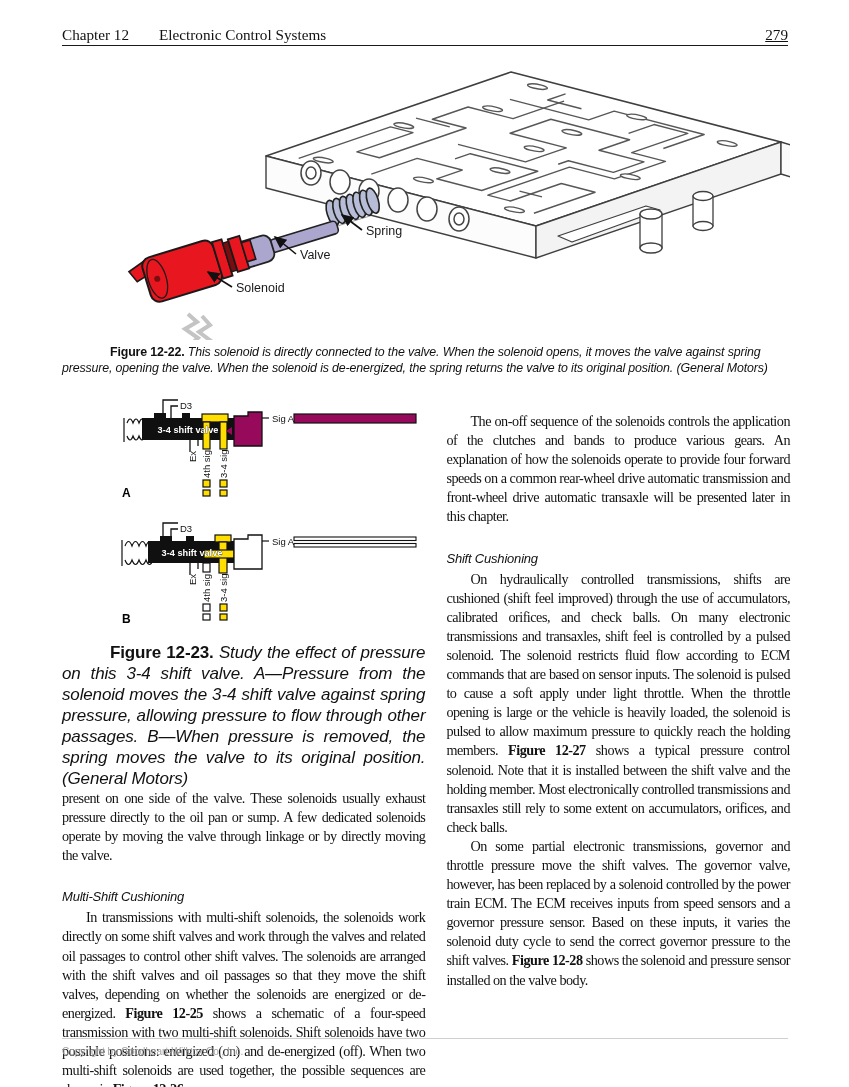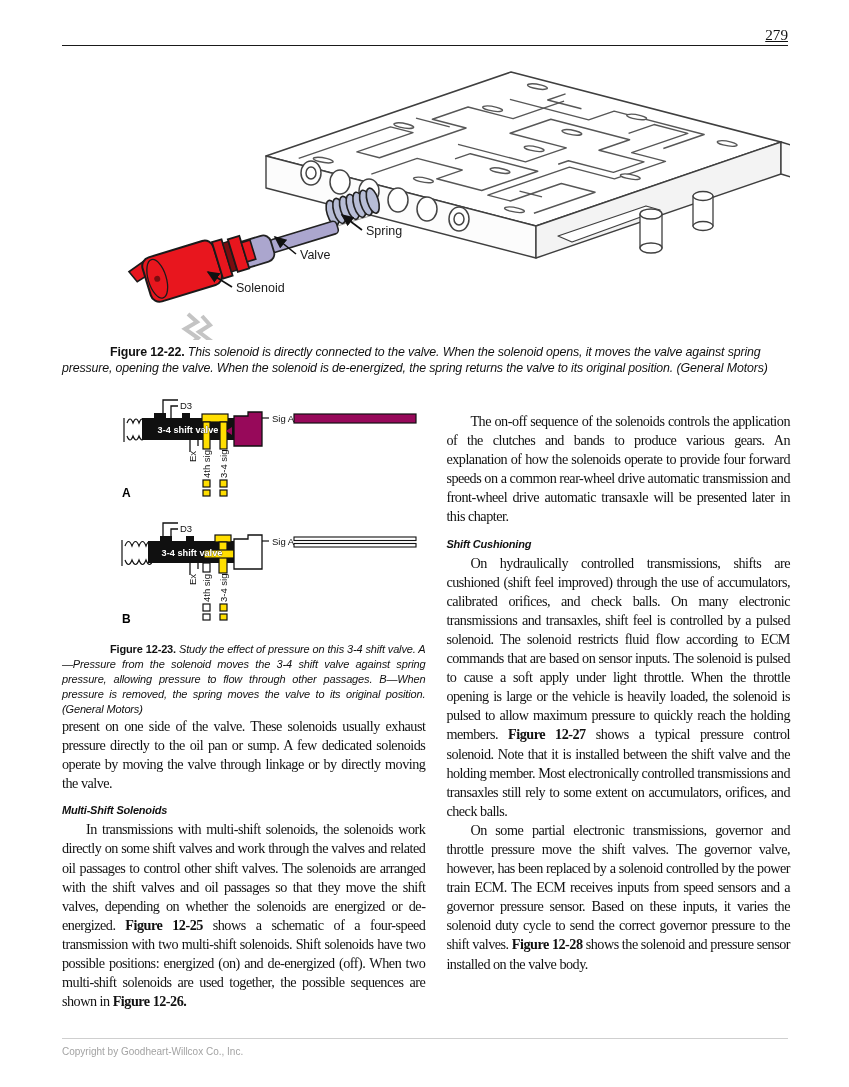--- a/index.html
+++ b/index.html
@@ -16,25 +16,25 @@
   .cap22{position:absolute;left:62px;top:344px;width:728px;font-family:"Liberation Sans",sans-serif;
          font-size:12.4px;line-height:16.2px;letter-spacing:-0.15px;}
   .caplab{font-weight:bold;font-style:normal;padding-left:48px;}
   .capsentence{font-style:italic;}
   
   .columns{position:absolute;left:62px;top:390px;width:728px;display:flex;gap:21px;}
   .colL{width:367px;}
   .colR{width:347px;padding-top:22px;}
   p.body{margin:0;font-size:14.2px;line-height:19.1px;text-align:justify;letter-spacing:-0.5px;}
   p.ind{text-indent:24px;}
-  .subhead{font-family:"Liberation Sans",sans-serif;font-weight:bold;font-style:italic;
-           font-size:11px;margin:11px 0 4px 0;letter-spacing:-0.2px;}
+  .subhead{font-family:"Liberation Sans",sans-serif;font-weight:normal;font-style:italic;
+           font-size:13px;margin:24px 0 4px 0;letter-spacing:-0.2px;}
   .bluehead{font-family:"Liberation Sans",sans-serif;font-weight:bold;font-size:18.5px;
             color:var(--heading_blue,#1b75bc);margin:13px 0 7px 0;letter-spacing:-0.2px;}
-  .cap23{font-family:"Liberation Sans",sans-serif;font-size:11px;line-height:15px;
+  .cap23{font-family:"Liberation Sans",sans-serif;font-size:17px;line-height:21px;
          letter-spacing:-0.15px;text-align:justify;margin-top:10px;}
   .figA{display:block;margin:2px 0 0 52px;}
   .figB{display:block;margin:12px 0 0 52px;}
   .mt{margin-top:7px;}
   
   .ftr-rule{position:absolute;left:62px;right:61px;top:1038px;border-top:1px solid #cfcfcf;}
   .copyright{position:absolute;left:62px;top:1046px;font-family:"Liberation Sans",sans-serif;
              font-size:10px;color:#a3a3a3;}
   
   svg text{font-family:"Liberation Sans",sans-serif;}
@@ -47,20 +47,23 @@
   .f-spr{fill:var(--spring_gray,#b7bdd6);}
   .maze path,.maze circle{vector-effect:non-scaling-stroke;}
   .vtext{font-weight:bold;font-size:9.2px;fill:#fff;paint-order:stroke;stroke:#111;stroke-width:.5px;}
   .plab{font-size:12.5px;fill:#1a1a1a;}
 </style>
 </head>
 <body>
 
 <div class="page">
 
+  <div class="hdr-left">
+    <span>Chapter 12</span><span class="title">Electronic Control Systems</span>
+  </div>
   <div class="hdr-page">279</div>
   <div class="hdr-rule"></div>
 
   <svg class="fig22" width="664" height="276" viewBox="0 0 664 276">
     <defs>
       <marker id="arrw" markerWidth="9" markerHeight="8" refX="7" refY="3.5" orient="auto">
         <path d="M0,0 L8,3.5 L0,7 Z" fill="#111"></path>
       </marker>
     </defs>
 
@@ -239,21 +242,21 @@
         <text transform="translate(113,86) rotate(-90)" class="dlab">3-4 sig</text>
         <text x="8" y="107" font-size="12" font-weight="bold">B</text>
       </svg>
 
       <div class="cap23">
         <span class="caplab">Figure 12-23.</span><span class="capsentence"> Study the effect of pressure on this 3-4 shift valve. A—Pressure from the solenoid moves the 3-4 shift valve against spring pressure, allowing pressure to flow through other passages. B—When pressure is removed, the spring moves the valve to its original position. (General Motors)</span>
       </div>
 
       <p class="body mt">present on one side of the valve. These solenoids usually exhaust pressure directly to the oil pan or sump. A few dedicated solenoids operate by moving the valve through linkage or by directly moving the valve.</p>
 
-      <div class="subhead">Multi-Shift Solenoids</div>
+      <div class="subhead">Multi-Shift Cushioning</div>
 
       <p class="body ind"><span>In transmissions with multi-shift solenoids, the solenoids work directly on some shift valves and work through the valves and related oil passages to control other shift valves. The solenoids are arranged with the shift valves and oil passages so that they move the shift valves, depending on whether the solenoids are energized or de-energized. </span><b>Figure 12-25</b><span> shows a schematic of a four-speed transmission with two multi-shift solenoids. Shift solenoids have two possible positions: energized (on) and de-energized (off). When two multi-shift solenoids are used together, the possible sequences are shown in </span><b>Figure 12-26.</b></p>
     </div>
 
     <div class="colR">
       <p class="body ind">The on-off sequence of the solenoids controls the application of the clutches and bands to produce various gears. An explanation of how the solenoids operate to provide four forward speeds on a common rear-wheel drive automatic transmission and front-wheel drive automatic transaxle will be presented later in this chapter.</p>
 
       <div class="subhead">Shift Cushioning</div>
 
       <p class="body ind"><span>On hydraulically controlled transmissions, shifts are cushioned (shift feel improved) through the use of accumulators, calibrated orifices, and check balls. On many electronic transmissions and transaxles, shift feel is controlled by a pulsed solenoid. The solenoid restricts fluid flow according to ECM commands that are based on sensor inputs. The solenoid is pulsed to cause a soft apply under light throttle. When the throttle opening is large or the vehicle is heavily loaded, the solenoid is pulsed to allow maximum pressure to quickly reach the holding members. </span><b>Figure 12-27</b><span> shows a typical pressure control solenoid. Note that it is installed between the shift valve and the holding member. Most electronically controlled transmissions and transaxles still rely to some extent on accumulators, orifices, and check balls.</span></p>

